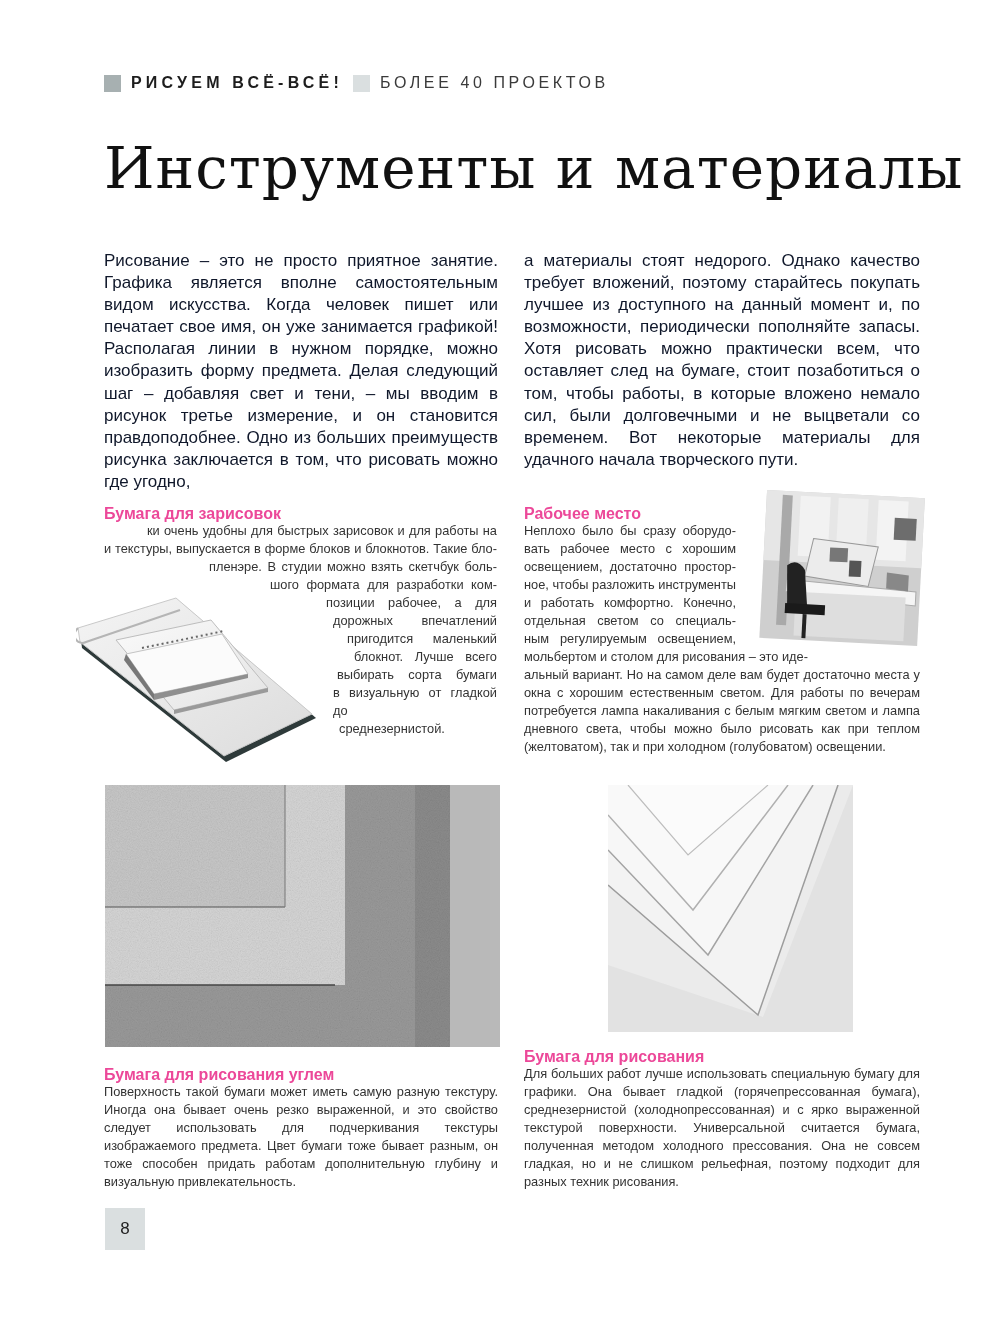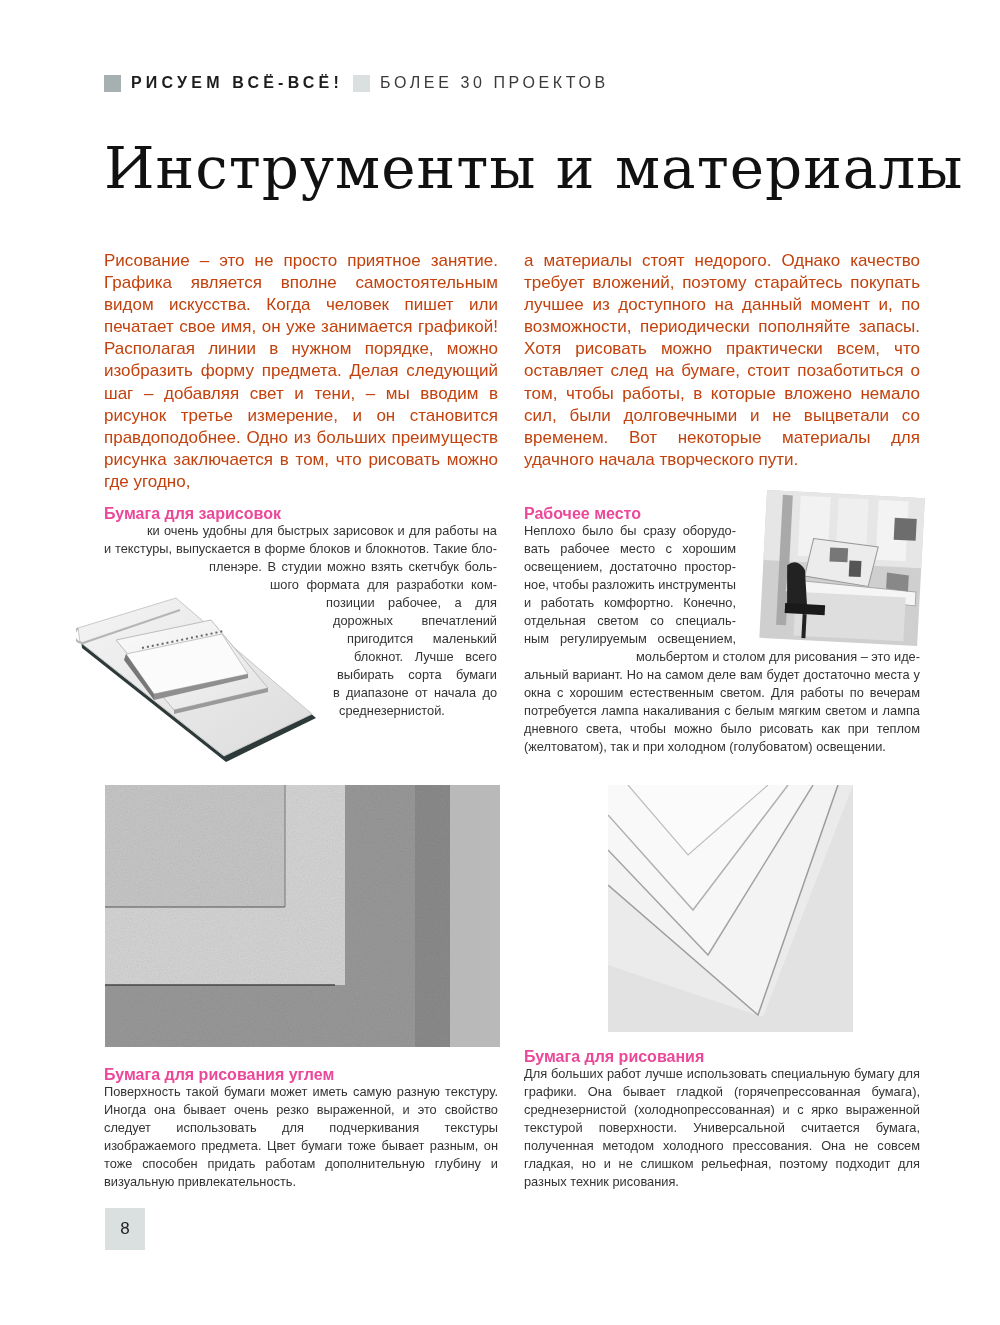--- a/index.html
+++ b/index.html
@@ -13,21 +13,21 @@
   .sq.dark { background:#a7b0b1; }
   .sq.light { background:#dadfe0; }
   .hdr-series { font-weight:bold; font-size:16px; letter-spacing:4.2px; margin:0 10px 0 10px; color:#1d1d1d; }
   .hdr-sub { font-size:16px; letter-spacing:3.6px; margin-left:10px; color:#3a3a3a; }
 
   
   .title { left:104px; top:128px; font-family:"DejaVu Serif", serif; 
            font-size:58px; line-height:80px; letter-spacing:1px; color:#111; }
 
   
-  .intro { top:250px; width:394px; font-size:17px; line-height:22.1px; text-align:justify; color:#c2410c; }
+  .intro { top:250px; width:394px; font-size:17px; line-height:22.1px; text-align:justify; color:#0f172a; }
   .intro.c1 { left:104px; }
   .intro.c2 { left:524px; width:396px; }
 
   .sec-h { font-weight:bold; font-size:16px; line-height:16px; color:#ec4899; }
   .sec-p { font-size:12.8px; line-height:18px; color:#333; text-align:justify; }
 
   
   .s1 { left:104px; top:506px; width:393px; }
   .s1 .line { display:block; text-align:justify; text-align-last:justify; }
   .s1 .sec-p { text-align:right; }
@@ -48,41 +48,41 @@
   .pagenum { left:105px; top:1208px; width:40px; height:42px; background:#dadfe0;
              font-size:17px; display:flex; align-items:center; justify-content:center; color:#222; }
 </style>
 </head>
 <body>
 
 <div class="abs hdr">
   <span class="sq dark"></span>
   <span class="hdr-series">РИСУЕМ ВСЁ-ВСЁ!</span>
   <span class="sq light"></span>
-  <span class="hdr-sub">БОЛЕЕ 30 ПРОЕКТОВ</span>
+  <span class="hdr-sub">БОЛЕЕ 40 ПРОЕКТОВ</span>
 </div>
 
 <div class="abs title">Инструменты и материалы</div>
 
 <div class="abs intro c1">Рисование – это не просто приятное занятие. Графика является вполне самостоятельным видом искусства. Когда человек пишет или печатает свое имя, он уже занимается графикой! Располагая линии в нужном порядке, можно изобразить форму предмета. Делая следующий шаг – добавляя свет и тени, – мы вводим в рисунок третье измерение, и он становится правдоподобнее. Одно из больших преимуществ рисунка заключается в том, что рисовать можно где угодно,</div>
 <div class="abs intro c2">а материалы стоят недорого. Однако качество требует вложений, поэтому старайтесь покупать лучшее из доступного на данный момент и, по возможности, периодически пополняйте запасы. Хотя рисовать можно практически всем, что оставляет след на бумаге, стоит позаботиться о том, чтобы работы, в которые вложено немало сил, были долговечными и не выцветали со временем. Вот некоторые материалы для удачного начала творческого пути.</div>
 
 <div class="abs s1">
   <div class="sec-h">Бумага для зарисовок</div>
   <div class="sec-p">
     <span class="line" style="margin-left:43px">ки очень удобны для быстрых зарисовок и для работы на</span>
     <span class="line">и текстуры, выпускается в форме блоков и блокнотов. Такие бло-</span>
     <span class="line" style="margin-left:105px">пленэре. В студии можно взять скетчбук боль-</span>
     <span class="line" style="margin-left:166px">шого формата для разработки ком-</span>
     <span class="line" style="margin-left:222px">позиции рабочее, а для</span>
     <span class="line" style="margin-left:229px">дорожных впечатлений</span>
     <span class="line" style="margin-left:243px">пригодится маленький</span>
     <span class="line" style="margin-left:250px">блокнот. Лучше всего</span>
     <span class="line" style="margin-left:233px">выбирать сорта бумаги</span>
-    <span class="line" style="margin-left:229px">в диапазоне от начала до</span>
+    <span class="line" style="margin-left:229px">в визуальную от гладкой до</span>
     <span class="line" style="margin-left:235px;text-align:left;text-align-last:left;">среднезернистой.</span>
   </div>
 </div>
 
 <svg class="abs img-notepads" viewBox="0 0 260 180">
   <defs>
     <linearGradient id="pg1" x1="0" y1="0" x2="1" y2="1">
       <stop offset="0" stop-color="#f4f4f4"></stop>
         <stop offset="1" stop-color="#dcdcdc"></stop>
     </linearGradient>
@@ -109,21 +109,21 @@
   <div class="sec-h">Рабочее место</div>
   <div class="sec-p narrow">
     <span class="j">Неплохо было бы сразу оборудо-</span>
     <span class="j">вать рабочее место с хорошим</span>
     <span class="j">освещением, достаточно простор-</span>
     <span class="j">ное, чтобы разложить инструменты</span>
     <span class="j">и работать комфортно. Конечно,</span>
     <span class="j">отдельная светом со специаль-</span>
     <span class="j">ным регулируемым освещением,</span>
   </div>
-  <div class="sec-p" style="text-align:right">мольбертом и столом для рисования – это иде-</div>
+  <div class="sec-p" style="text-align:left">мольбертом и столом для рисования – это иде-</div>
   <div class="sec-p">альный вариант. Но на самом деле вам будет достаточно места у окна с хорошим естественным светом. Для работы по вечерам потребуется лампа накаливания с белым мягким светом и лампа дневного света, чтобы можно было рисовать как при теплом (желтоватом), так и при холодном (голубоватом) освещении.</div>
 </div>
 
 <svg class="abs img-studio" viewBox="0 0 168 160">
   <g transform="rotate(3 84 80)">
     <rect x="6" y="4" width="158" height="148" fill="#cfcfcf"></rect>
     <rect x="6" y="4" width="158" height="70" fill="#e6e6e6"></rect>
     <rect x="40" y="8" width="30" height="60" fill="#f2f2f2"></rect>
     <rect x="78" y="8" width="30" height="60" fill="#efefef"></rect>
     <rect x="118" y="8" width="30" height="60" fill="#f3f3f3"></rect>

